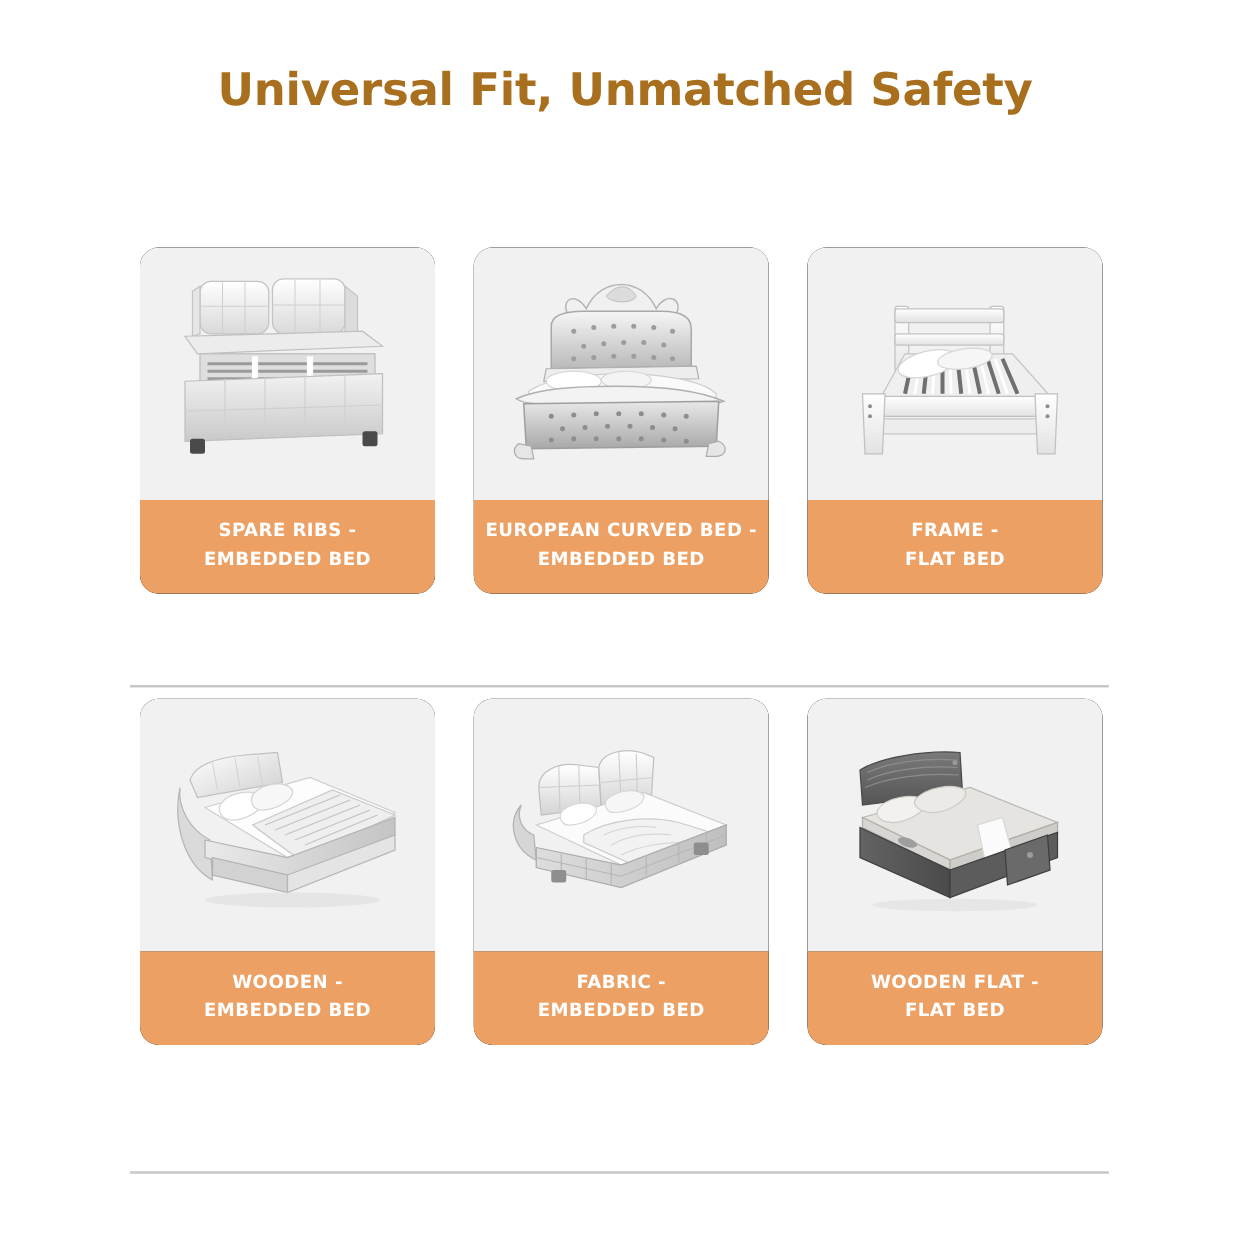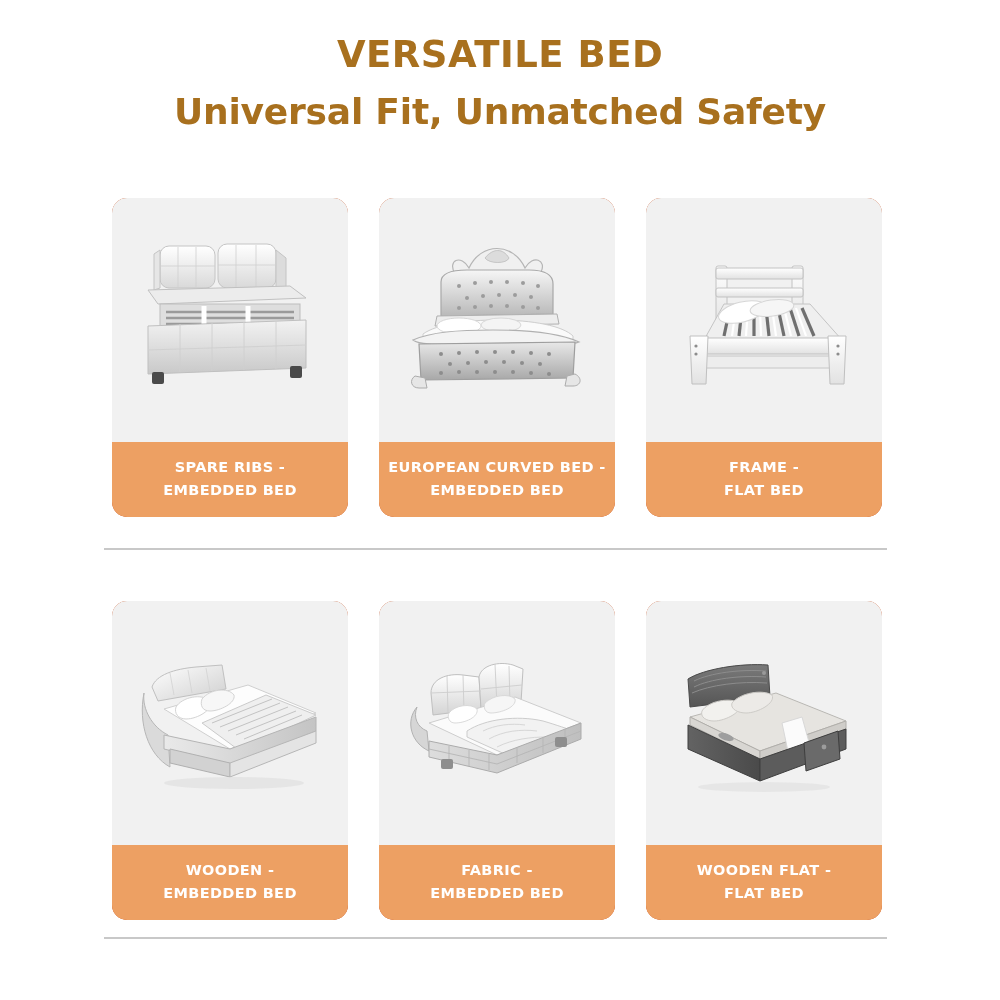--- a/index.html
+++ b/index.html
@@ -58,22 +58,22 @@
     display: flex;
     justify-content: space-between;
     width: 770px;
   }
   .row-2 {
     margin-top: 84px;
   }
 
   .card {
     width: 236px;
-    height: 319px;
-    background: #c2410c;
+    height: 277px;
+    background: #000000;
     border-radius: 15px;
     position: relative;
     overflow: hidden;
     display: flex;
     flex-direction: column;
   }
   .card-media {
     flex: 1 1 auto;
     position: relative;
     display: flex;
@@ -109,21 +109,20 @@
   }
   .divider-mid { top: 548px; }
   .divider-bottom { top: 937px; }
 </style>
 </head>
 <body>
 
 <div class="page">
 
   <div class="header">
-    <div class="title-main">VERSATILE BED</div>
     <div class="title-sub">Universal Fit, Unmatched Safety</div>
   </div>
 
   <div class="grid">
 
     <div class="row row-1">
 
       <div class="card">
         <div class="card-media">
           <svg width="200" height="180" viewBox="0 0 200 180" aria-hidden="true">

